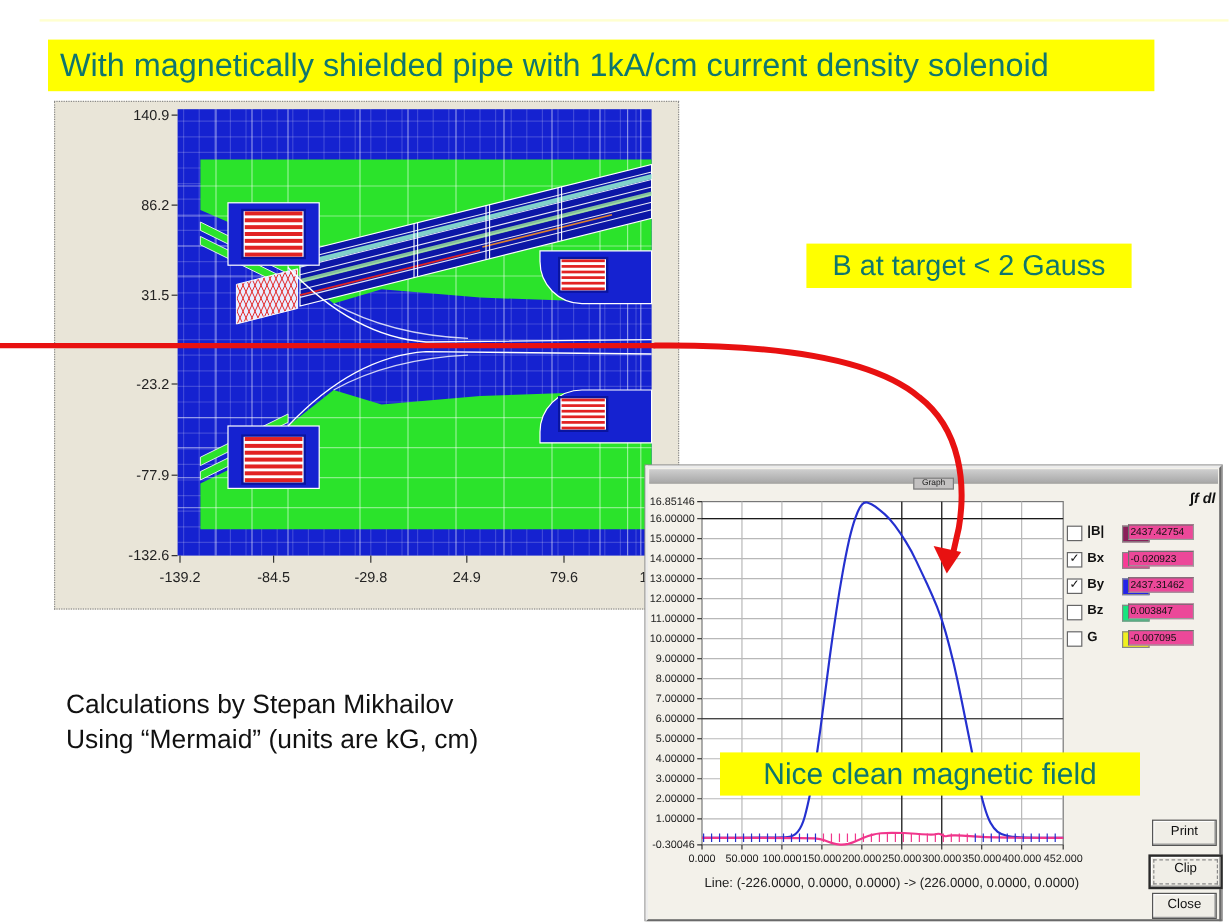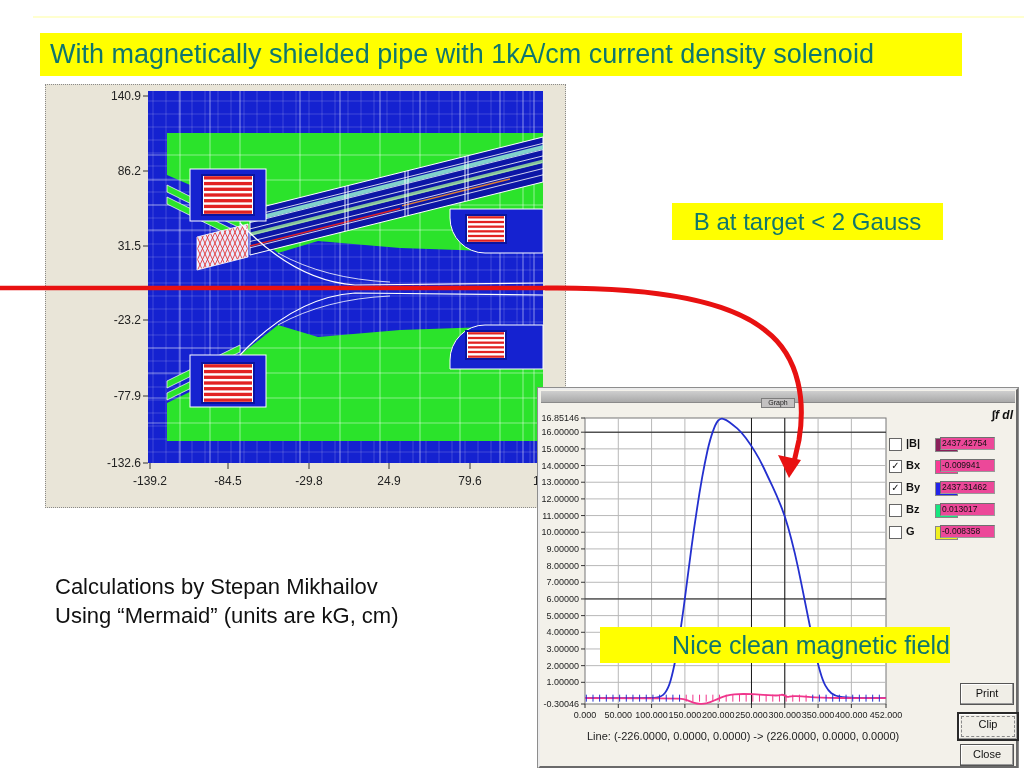--- a/index.html
+++ b/index.html
@@ -2,21 +2,21 @@
 <html style="--yellow: #ffff00;"><head>
 <meta charset="utf-8">
 <style>
   html,body{margin:0;padding:0;background:#fff;}
   .slide{position:relative;width:1024px;height:768px;background:#fff;overflow:hidden;
          font-family:"Liberation Sans","DejaVu Sans",sans-serif;color:#111;}
   .topline{position:absolute;left:33px;top:16px;width:991px;height:2px;background:#ffffcf;}
   .ylabel{position:absolute;background:var(--yellow,#ffff00);color:#0f766e;white-space:nowrap;}
   .title-box{left:40px;top:33px;width:912px;height:43px;font-size:27px;line-height:43px;padding-left:10px;z-index:5;}
   .btarget-box{left:672px;top:203px;width:271px;height:37px;font-size:24px;line-height:37px;text-align:center;z-index:30;}
-  .nice-box{left:600px;top:627px;width:350px;height:36px;font-size:25px;line-height:36px;text-align:right;z-index:30;}
+  .nice-box{left:600px;top:627px;width:350px;height:36px;font-size:25px;line-height:36px;text-align:center;z-index:30;}
   .credit{position:absolute;left:55px;top:572px;font-size:22px;line-height:29px;z-index:4;}
   .credit span{display:block;}
   .magnet-panel{position:absolute;left:45px;top:84px;width:475px;height:422px;
                 background:#e9e5d8;border:1px dotted #8a8a8a;z-index:1;padding-left:44px;}
   .graph-window{position:absolute;left:538px;top:388px;width:476px;height:376px;background:#f3f1ea;
                 border:2px solid;border-color:#ececec #6a6a6a #6a6a6a #ececec;box-shadow:0 0 0 1px #8d8d8d;z-index:10;}
   .gw-titlebar{position:absolute;left:1px;top:1px;right:1px;height:11px;
                background:linear-gradient(#cfcfcf,#a9a9a9);border-bottom:1px solid #8a8a8a;
                text-align:center;z-index:3;}
   .gw-minititle{display:inline-block;font-size:7px;line-height:8px;margin-top:1px;padding:0 6px;
@@ -414,39 +414,39 @@
         <div class="leg-row" style="top: 47px;">
           <div class="cbx"></div>
           <span class="leg-label">|B|</span>
           <div class="swatch" style="background: rgb(138, 31, 90);"></div>
           <div class="valbox">2437.42754</div>
         </div>
         <div class="leg-row" style="top: 69px;">
           <div class="cbx">✓</div>
           <span class="leg-label">Bx</span>
           <div class="swatch" style="background: rgb(249, 58, 150);"></div>
-          <div class="valbox">-0.009941</div>
+          <div class="valbox">-0.020923</div>
         </div>
         <div class="leg-row" style="top: 91px;">
           <div class="cbx">✓</div>
           <span class="leg-label">By</span>
           <div class="swatch" style="background: rgb(35, 35, 232);"></div>
           <div class="valbox">2437.31462</div>
         </div>
         <div class="leg-row" style="top: 113px;">
           <div class="cbx"></div>
           <span class="leg-label">Bz</span>
           <div class="swatch" style="background: rgb(23, 230, 127);"></div>
-          <div class="valbox">0.013017</div>
+          <div class="valbox">0.003847</div>
         </div>
         <div class="leg-row" style="top: 135px;">
           <div class="cbx"></div>
           <span class="leg-label">G</span>
           <div class="swatch" style="background: rgb(240, 240, 32);"></div>
-          <div class="valbox">-0.008358</div>
+          <div class="valbox">-0.007095</div>
         </div>
       </div>
     <div class="gw-status">Line: (-226.0000, 0.0000, 0.0000) -&gt; (226.0000, 0.0000, 0.0000)</div>
     <div class="win-btn btn-print">
       <span>Print</span>
     </div>
     <div class="win-btn btn-clip">
       <div class="focus-dash"></div>
       <span>Clip</span>
     </div>

